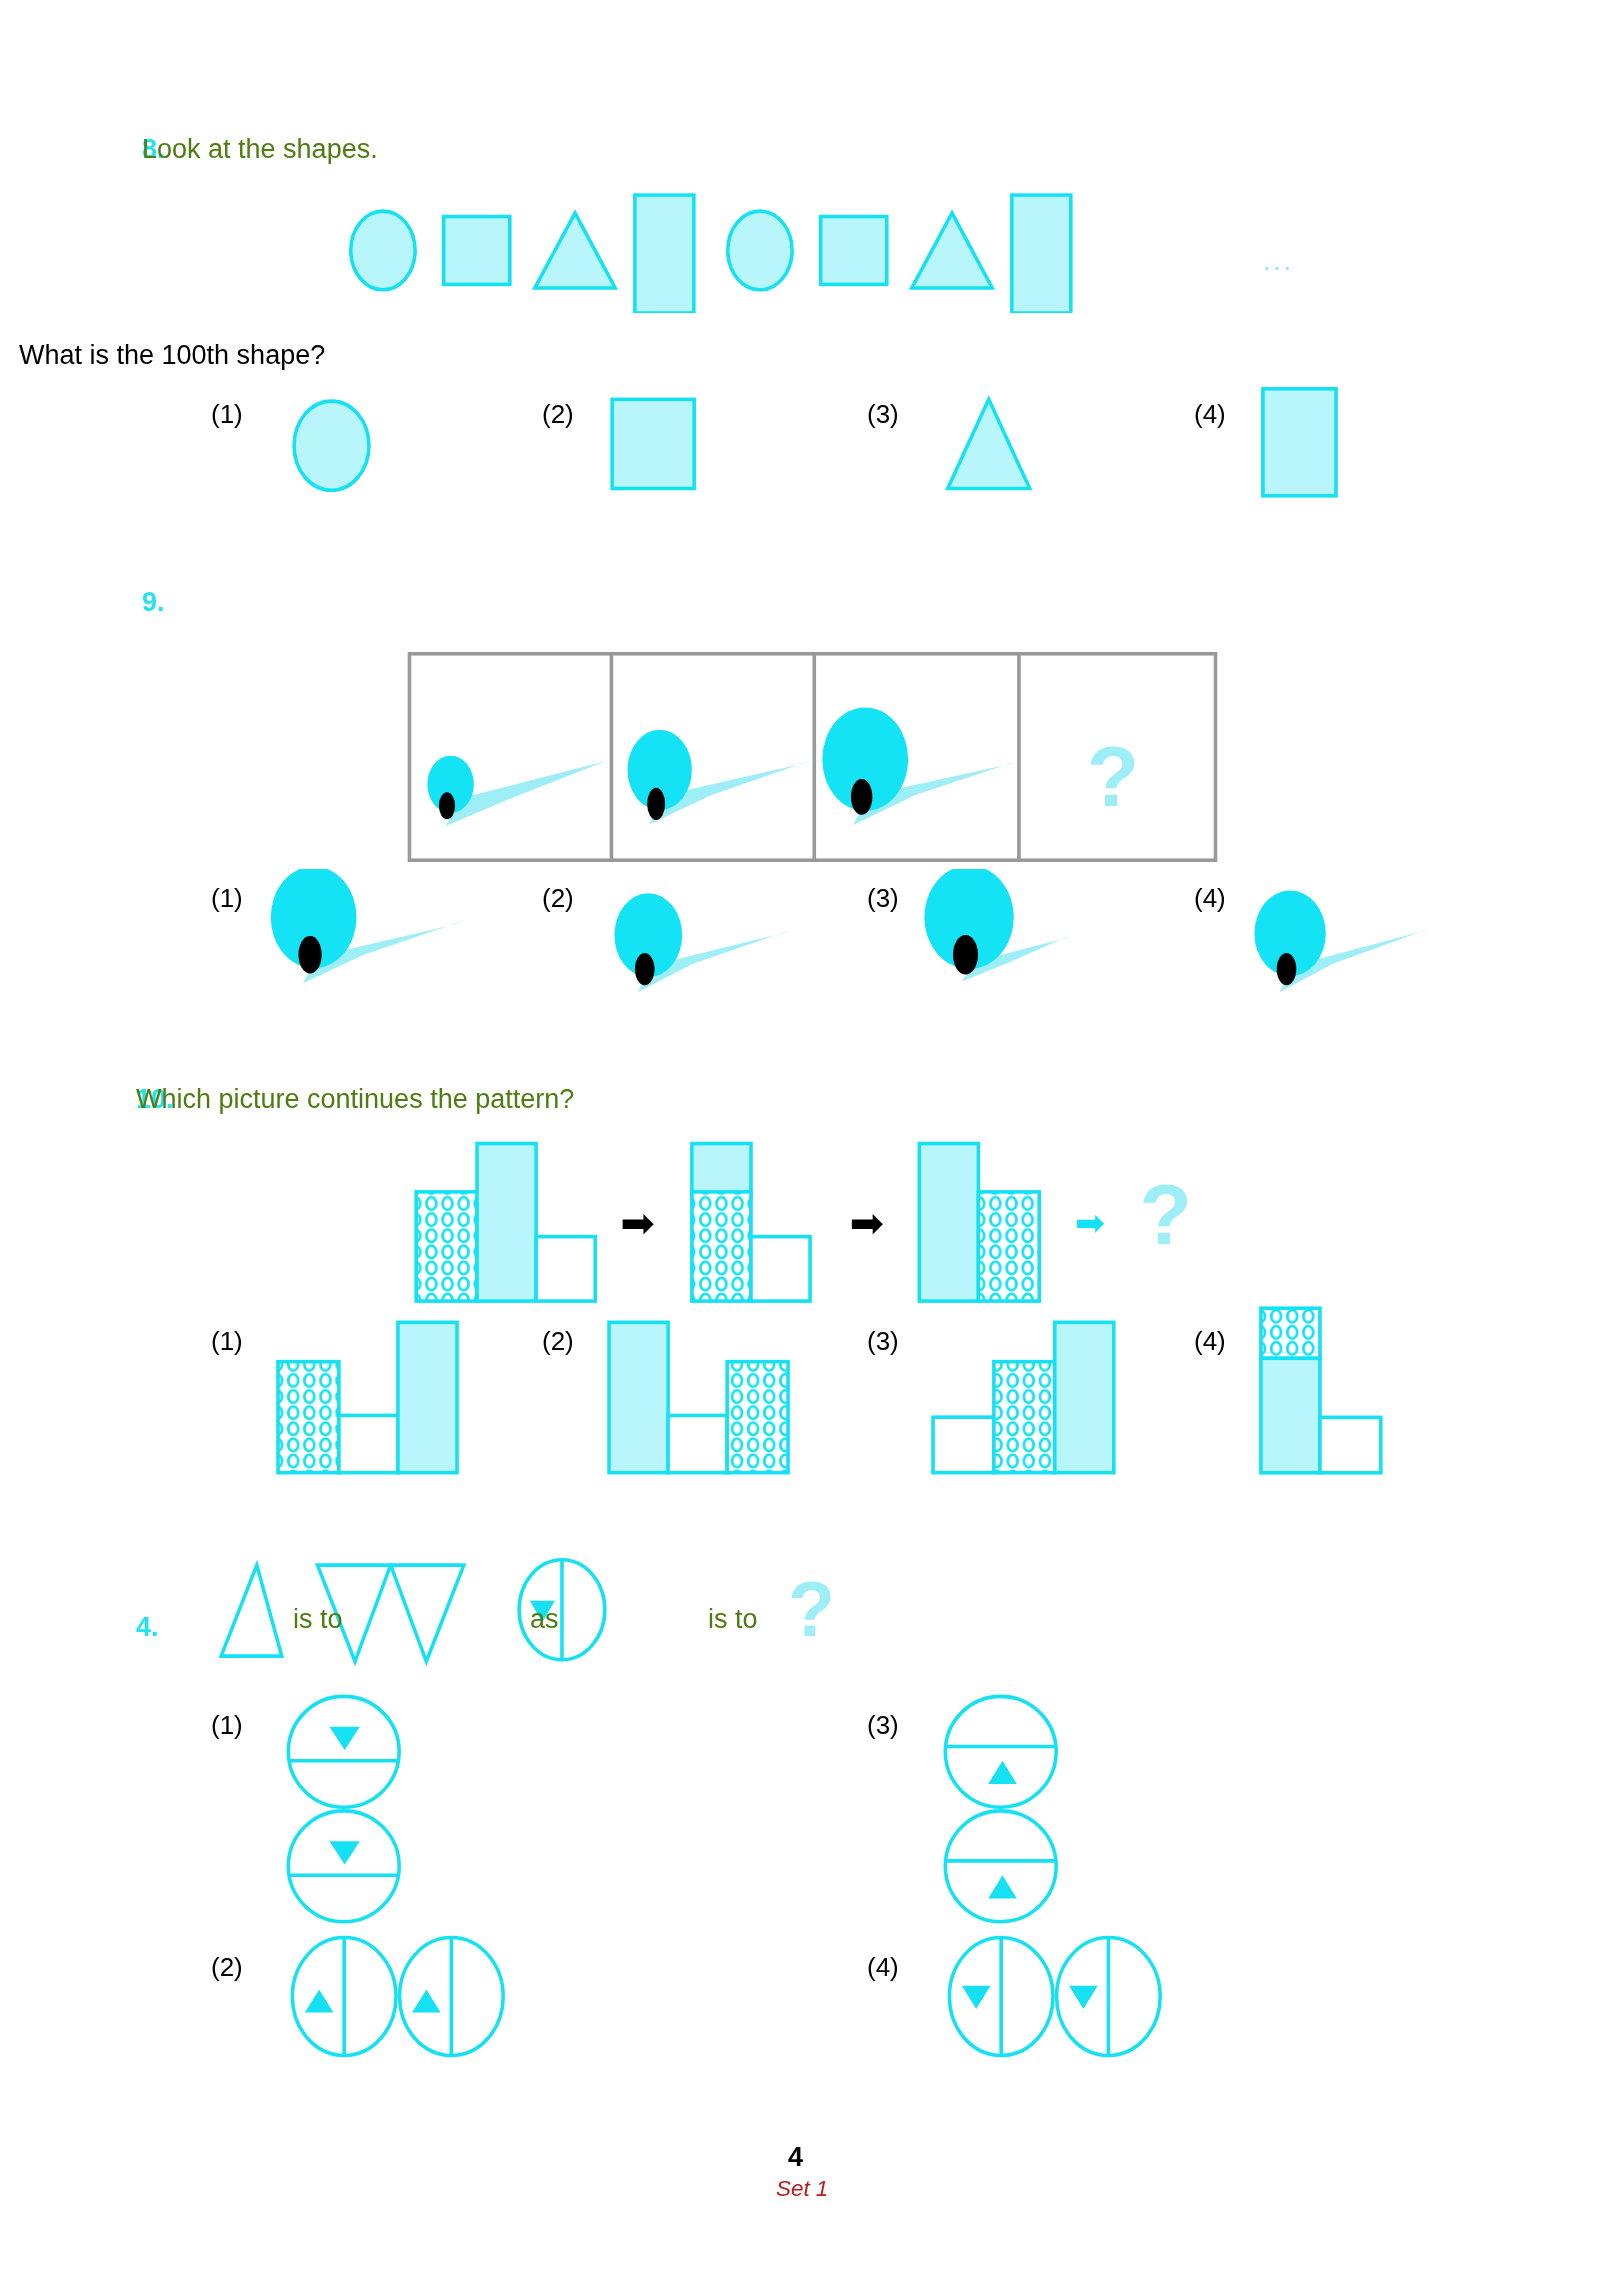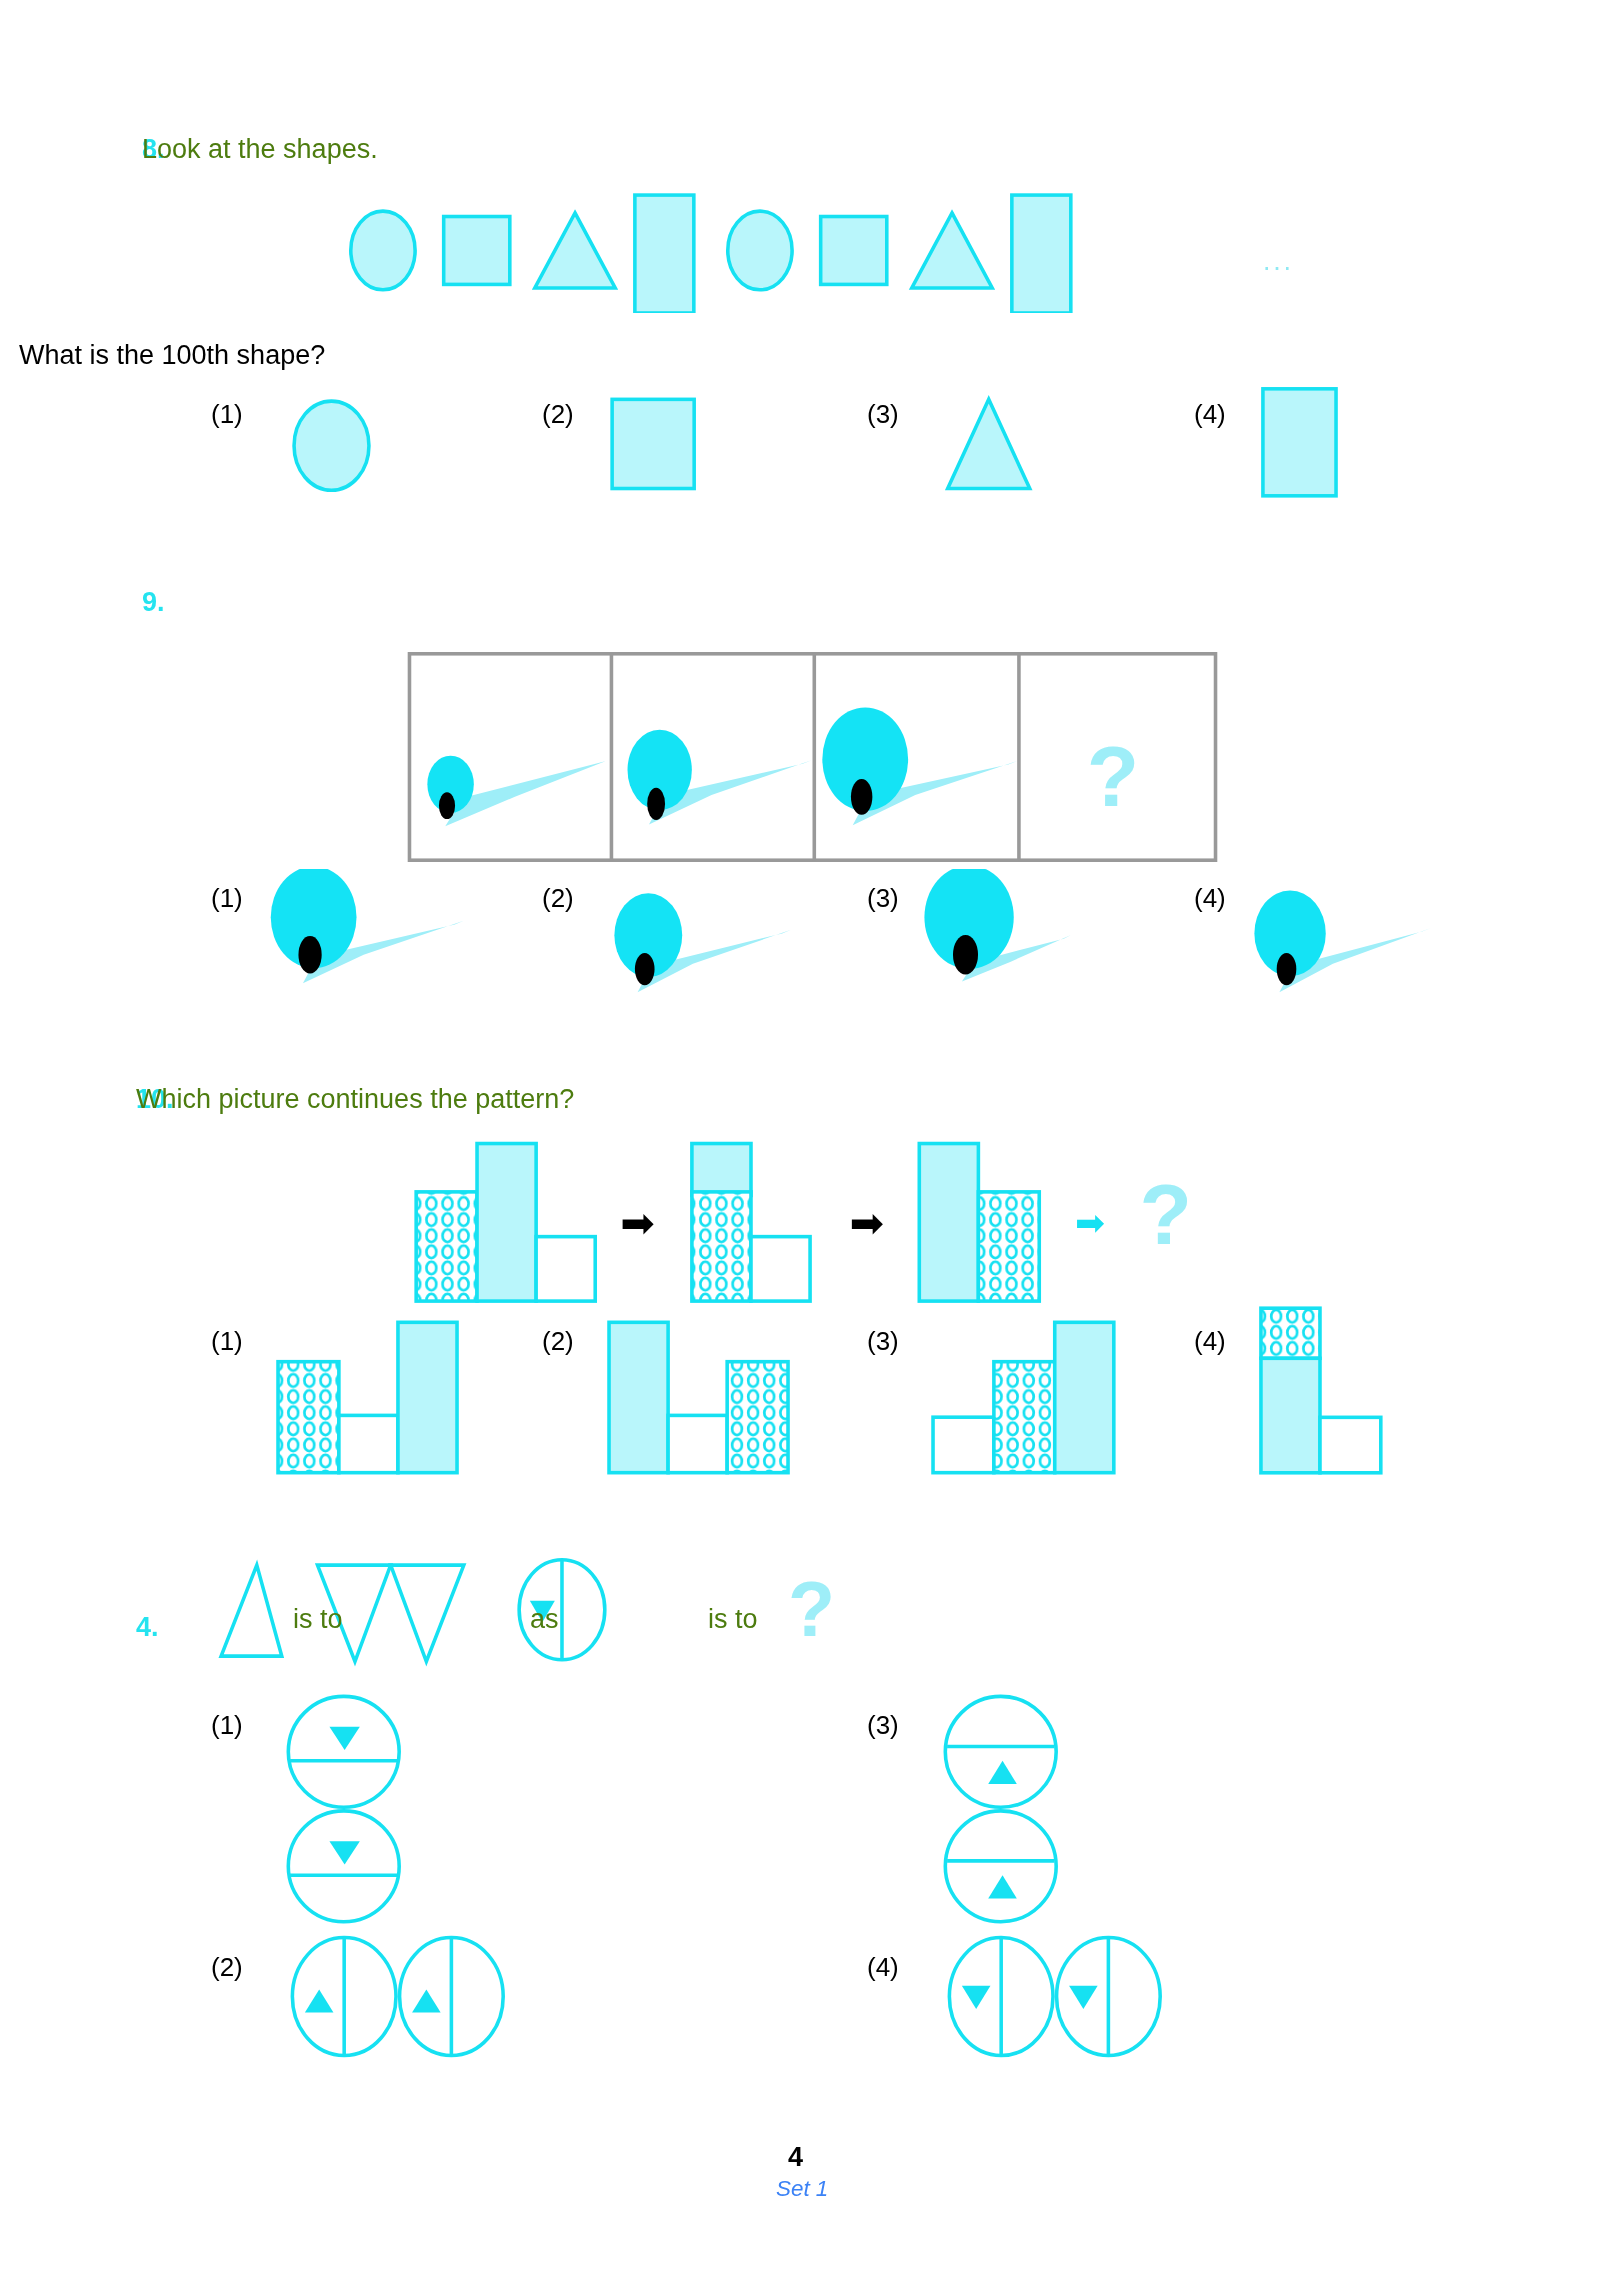--- a/index.html
+++ b/index.html
@@ -99,21 +99,21 @@
     font-size: 27px;
     font-weight: bold;
     color: #000;
   }
   .setlabel {
     position: absolute;
     left: 776px;
     top: 2176px;
     font-size: 22.4px;
     font-style: italic;
-    color: #3b82f6;
+    color: #b91c1c;
   }
 
   .abs { position: absolute; }
 </style>
 </head>
 <body>
 
 <div class="page">
 
   <div class="question" style="top:134px;">

